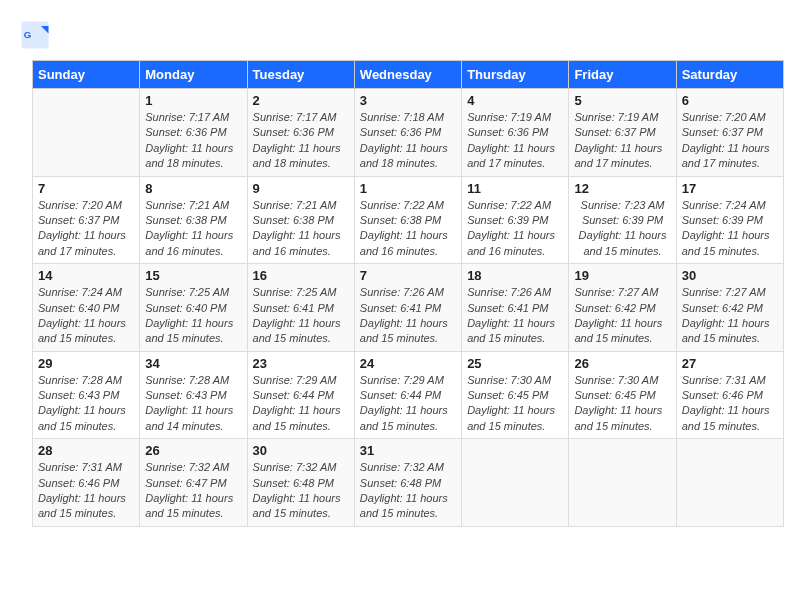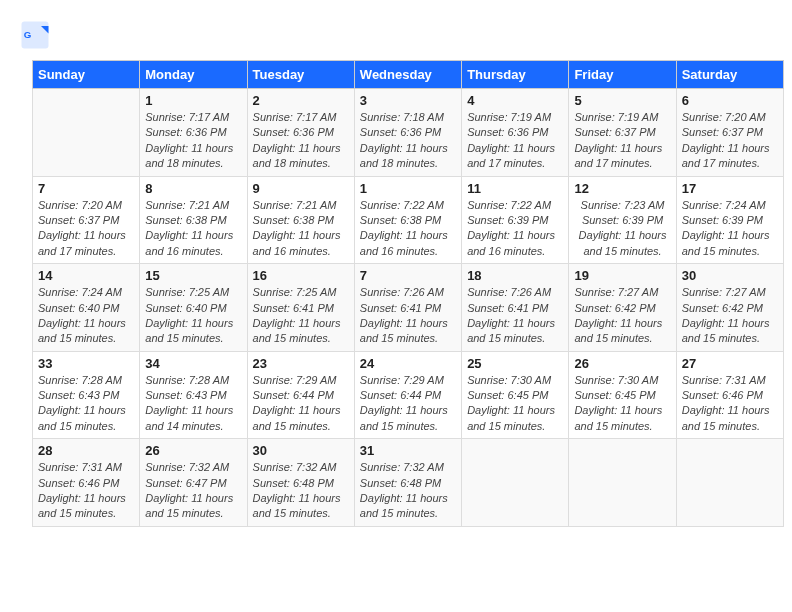--- a/index.html
+++ b/index.html
@@ -250,21 +250,21 @@
         </td>
         <td>
           <span class="day-number">30</span>
           <div class="day-info" style="white-space: pre-line;">Sunrise: 7:27 AM
 Sunset: 6:42 PM
 Daylight: 11 hours and 15 minutes.</div>
         </td>
       </tr>
       <tr>
         <td>
-          <span class="day-number">33</span>
+          <span class="day-number">29</span>
           <div class="day-info" style="white-space: pre-line;">Sunrise: 7:28 AM
 Sunset: 6:43 PM
 Daylight: 11 hours and 15 minutes.</div>
         </td>
         <td>
           <span class="day-number">34</span>
           <div class="day-info" style="white-space: pre-line;">Sunrise: 7:28 AM
 Sunset: 6:43 PM
 Daylight: 11 hours and 14 minutes.</div>
         </td>

